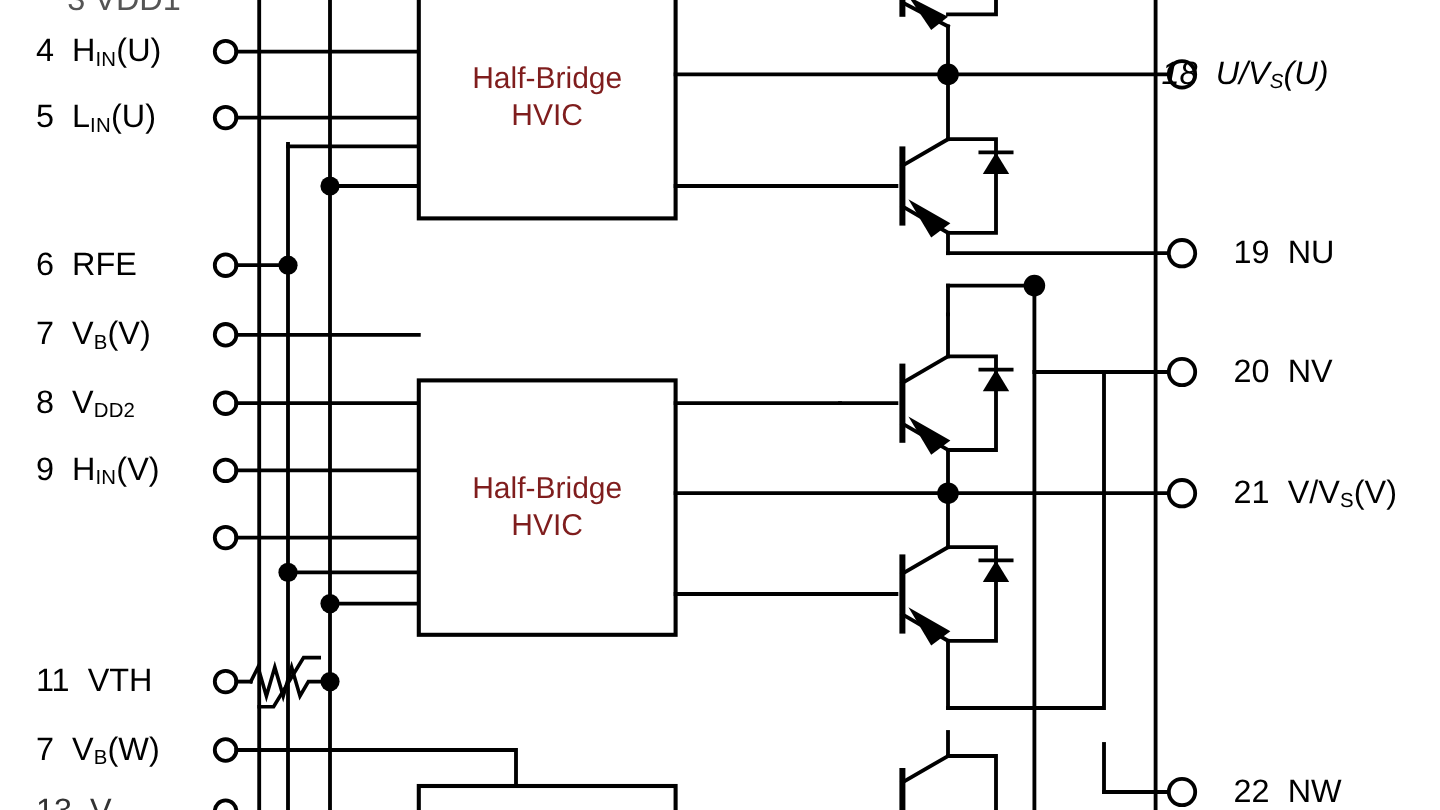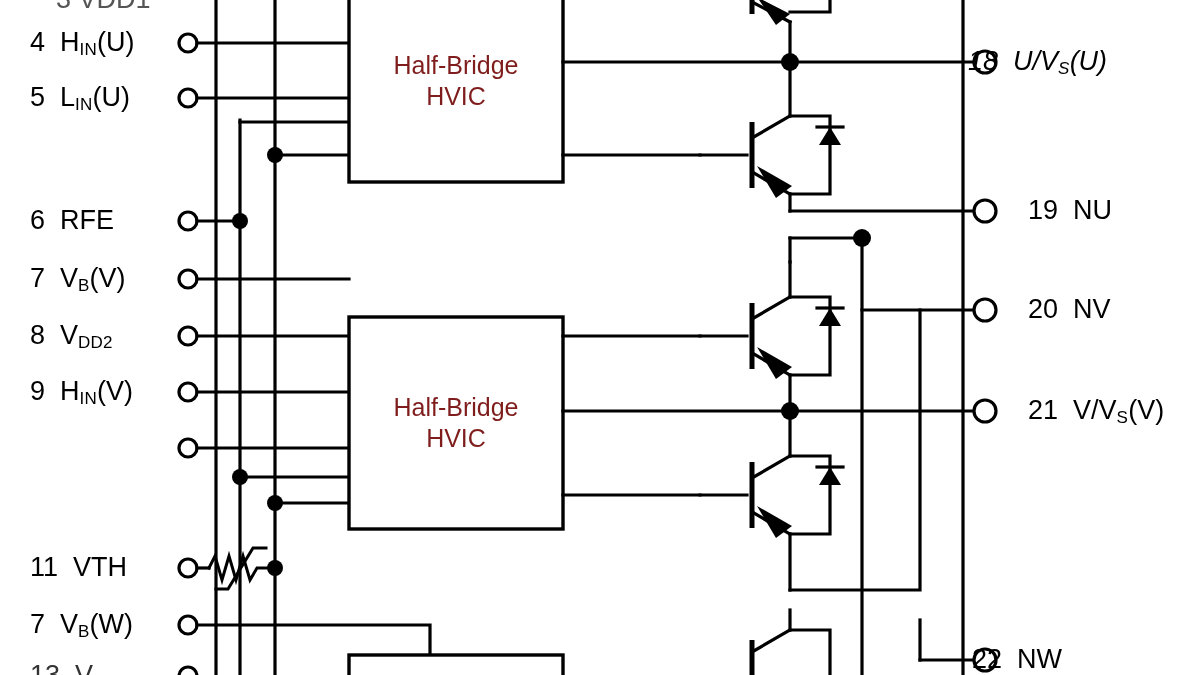--- a/index.html
+++ b/index.html
@@ -348,21 +348,21 @@
   <div class="pin-label" style="left:1028px; top:296px;">
     <span class="num">20</span>&nbsp;
     <span>NV</span>
   </div>
 
   <div class="pin-label" style="left:1028px; top:397px;text-align:center;">
     <span class="num">21</span>&nbsp;
     <span>V/V</span><span class="sub">S</span><span>(V)</span>
   </div>
 
-  <div class="pin-label" style="left:972px; top:646px;text-align:center;">
+  <div class="pin-label" style="left:1028px; top:646px;text-align:center;">
     <span class="num">22</span>&nbsp;
     <span>NW</span>
   </div>
 
   <div class="block-text" style="left:349px; top:50px; width:214px;">
     <div>Half-Bridge</div>
     <div>HVIC</div>
   </div>
 
   <div class="block-text" style="left:349px; top:392px; width:214px;">

